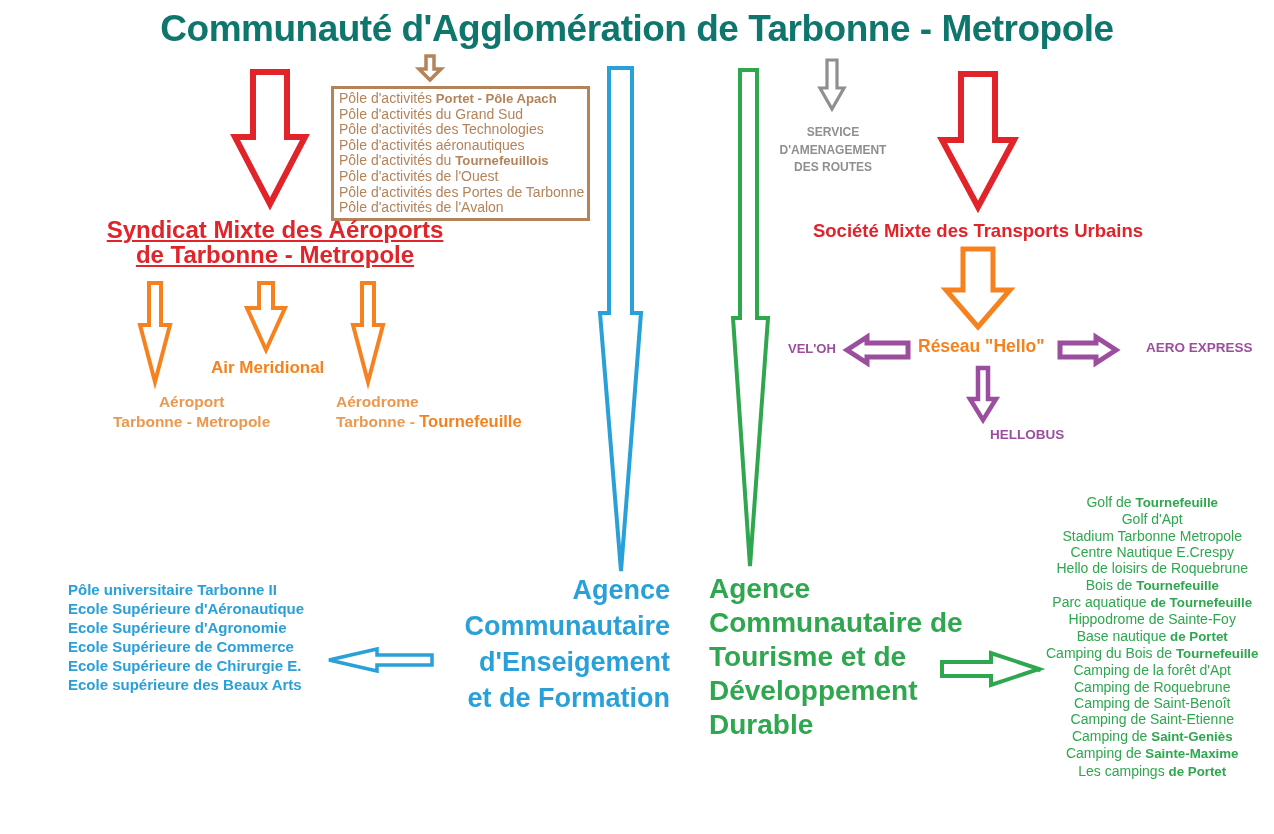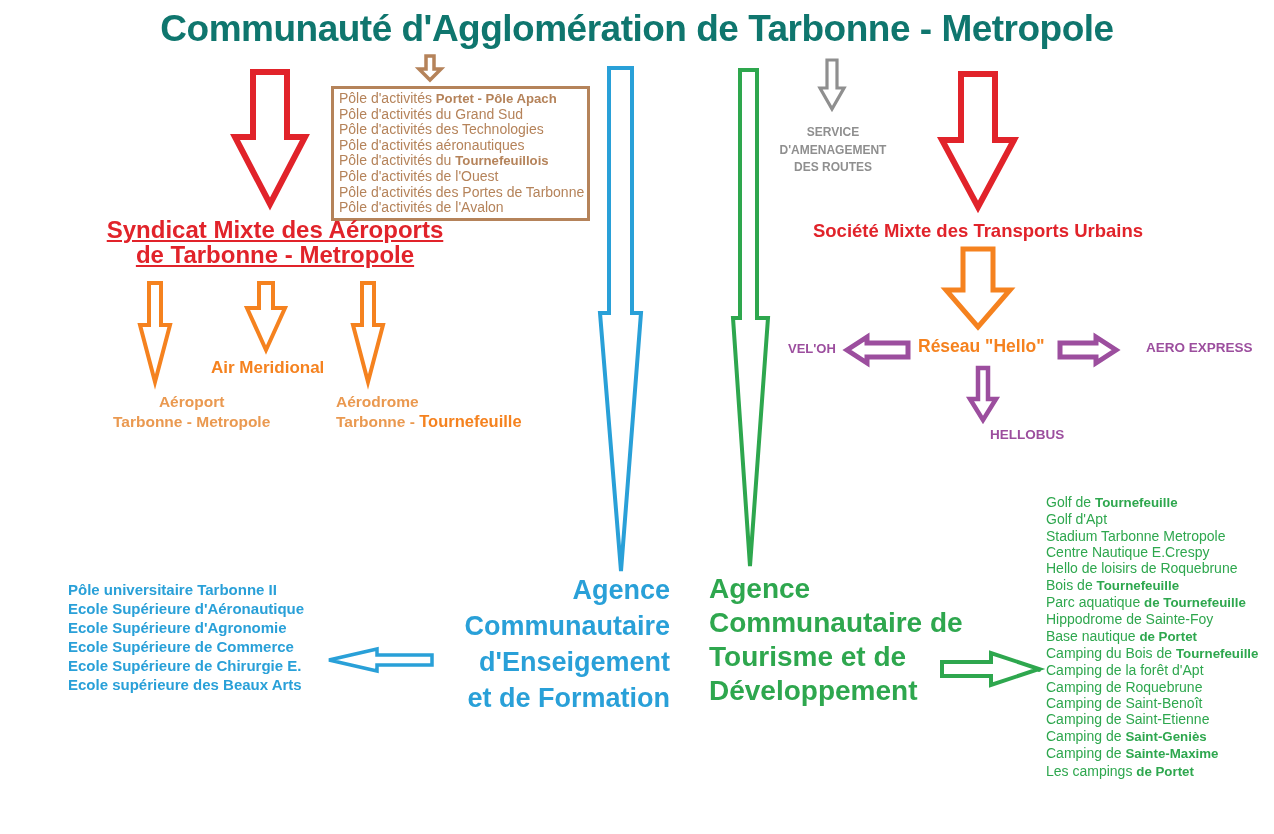--- a/index.html
+++ b/index.html
@@ -55,21 +55,21 @@
   .hellobus{left:954px;top:427px;color:var(--c-purple);font-size:13.5px;font-weight:bold;margin-left:36px;}
   .agence-blue{
     left:400px;top:572px;width:270px;text-align:right;
     color:var(--c-blue);font-size:27px;font-weight:bold;line-height:36px;white-space:nowrap;
   }
   .agence-green{
     left:709px;top:572px;width:300px;text-align:left;
     color:var(--c-green);font-size:28px;font-weight:bold;line-height:34px;white-space:nowrap;
   }
   .schools{left:68px;top:581px;color:var(--c-blue);font-size:15px;font-weight:bold;line-height:18.9px;white-space:nowrap;}
-  .facilities{left:1046px;top:494px;color:var(--c-green);font-size:14px;line-height:16.35px;white-space:nowrap;}
+  .facilities{left:1046px;top:494px;color:var(--c-green);font-size:14px;line-height:16.35px;white-space:nowrap;text-align:center;}
   .facilities .b{font-weight:bold;font-size:.95em;}
   .li-row{position:relative;}
   .bullet{position:absolute;left:-9px;top:6px;width:4px;height:4px;border-radius:50%;background:var(--c-green);}
 </style>
 </head>
 <body>
 
 <div class="canvas">
 
   <div class="title">Communauté d'Agglomération de Tarbonne - Metropole</div>
@@ -173,20 +173,21 @@
       <div class="li-row">Ecole Supérieure de Commerce</div>
       <div class="li-row">Ecole Supérieure de Chirurgie E.</div>
       <div class="li-row">Ecole supérieure des Beaux Arts</div>
     </div>
 
   <div class="abs agence-green">
       <div class="li-row">Agence</div>
       <div class="li-row">Communautaire de</div>
       <div class="li-row">Tourisme et de</div>
       <div class="li-row">Développement</div>
+      <div class="li-row">Durable</div>
     </div>
   <svg class="arr" style="left:940px;top:650px" width="102" height="38" viewBox="0 0 102 38">
     <polygon class="st-green" points="2,12 51,12 51,3 99,19 51,35 51,26 2,26"></polygon>
   </svg>
   <div class="abs facilities">
       <div class="li-row"><span>Golf de </span><span class="b">Tournefeuille</span></div>
       <div class="li-row"><span>Golf d'Apt</span></div>
       <div class="li-row"><span>Stadium Tarbonne Metropole</span></div>
       <div class="li-row"><span>Centre Nautique E.Crespy</span></div>
       <div class="li-row"><span>Hello de loisirs de Roquebrune</span></div>

